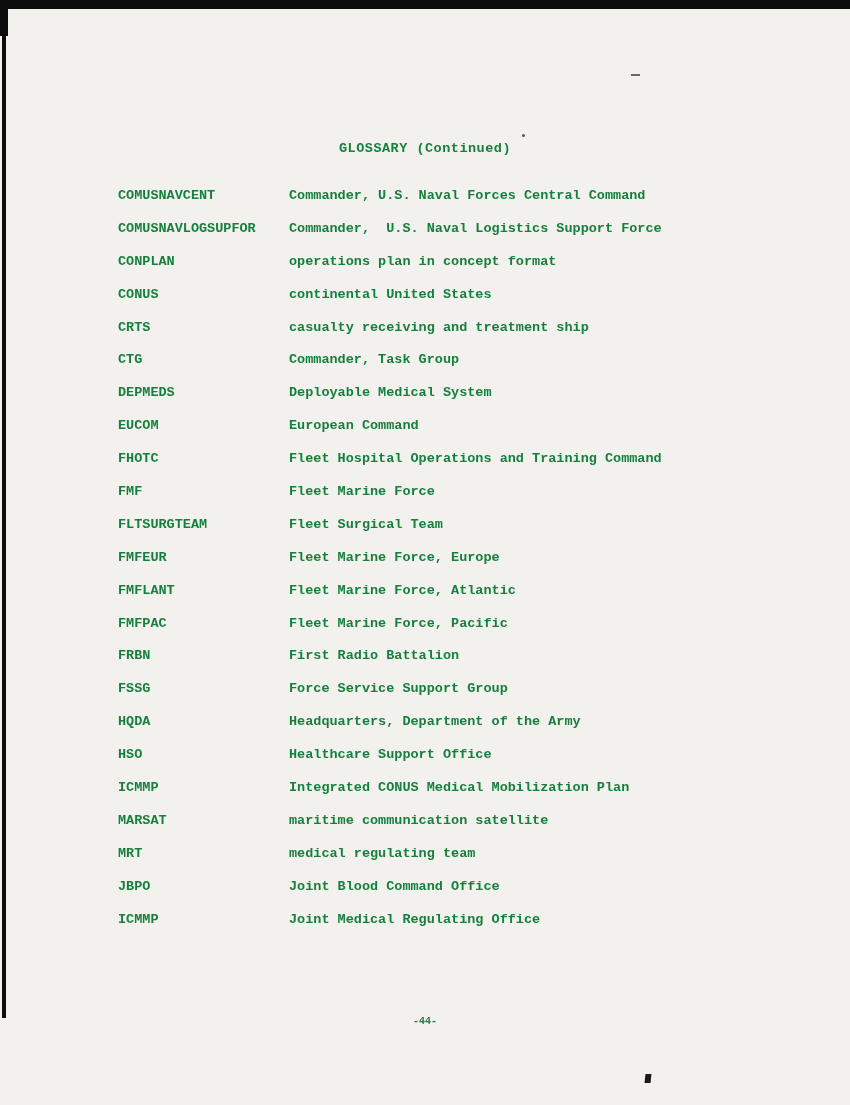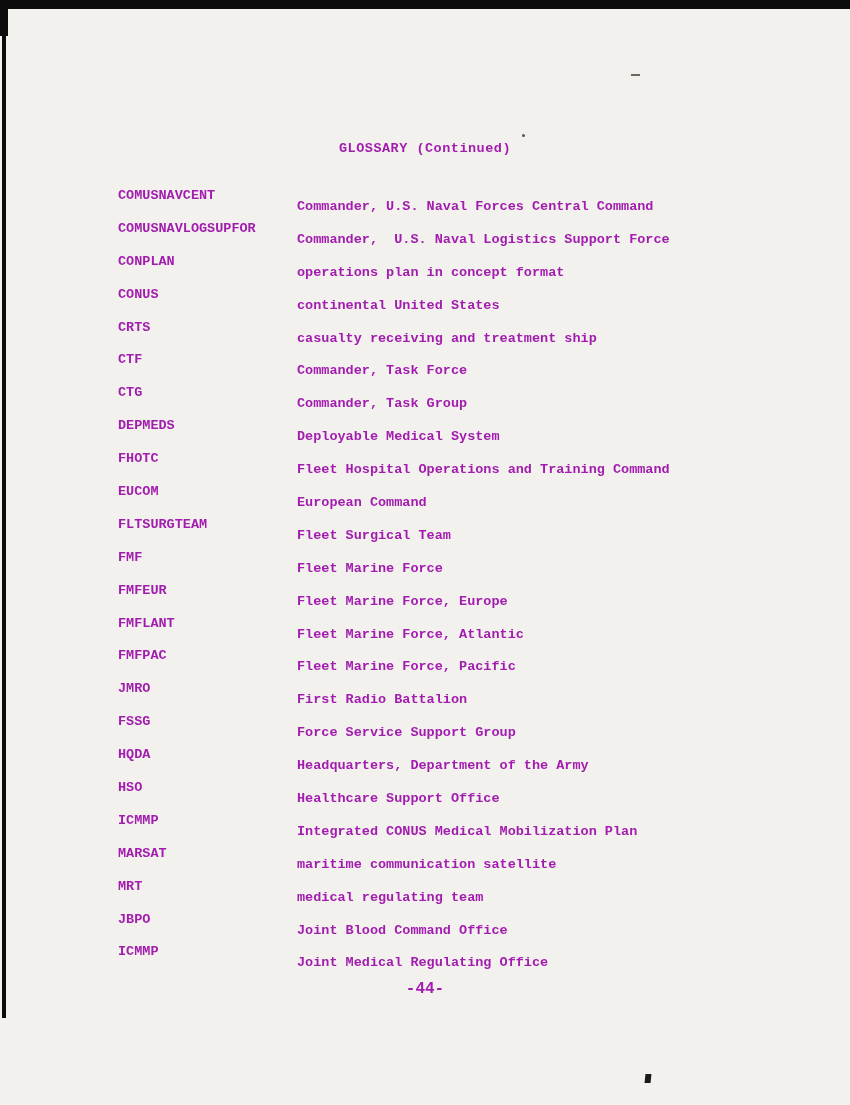--- a/index.html
+++ b/index.html
@@ -9,21 +9,21 @@
     height: 1105px;
     background: #f1efeb;
     overflow: hidden;
   }
   .page {
     position: relative;
     width: 850px;
     height: 1105px;
     background: #f3f1ed;
     font-family: "Liberation Mono", "DejaVu Sans Mono", monospace;
-    color: #a21caf;
+    color: #15803d;
   }
   
   .edge-top {
     position: absolute;
     left: 0; top: 0;
     width: 850px; height: 9px;
     background: #0c0c0c;
   }
   .edge-left {
     position: absolute;
@@ -81,30 +81,29 @@
     line-height: 16px;
     text-align: center;
   }
   .glossary-row .acronym {
     position: absolute;
     left: 0; top: 0;
     white-space: pre;
   }
   .glossary-row .definition {
     position: absolute;
-    left: 171px; top: 11px;
-    white-space: pre;
-    margin-left: 8px;
+    left: 171px; top: 0;
+    white-space: pre;
   }
   .page-number {
     position: absolute;
-    left: 0; top: 980px;
+    left: 0; top: 1016px;
     width: 850px;
     text-align: center;
-    font-size: 16px;
+    font-size: 10px;
     font-weight: bold;
     white-space: pre;
   }
 </style>
 </head>
 <body>
 
 <div class="page">
 
   <div class="edge-top"></div>
@@ -131,61 +130,57 @@
       </div>
       <div class="glossary-row">
         <span class="acronym">CONUS</span>
         <span class="definition">continental United States</span>
       </div>
       <div class="glossary-row">
         <span class="acronym">CRTS</span>
         <span class="definition">casualty receiving and treatment ship</span>
       </div>
       <div class="glossary-row">
-        <span class="acronym">CTF</span>
-        <span class="definition">Commander, Task Force</span>
-      </div>
-      <div class="glossary-row">
         <span class="acronym">CTG</span>
         <span class="definition">Commander, Task Group</span>
       </div>
       <div class="glossary-row">
         <span class="acronym">DEPMEDS</span>
         <span class="definition">Deployable Medical System</span>
       </div>
       <div class="glossary-row">
+        <span class="acronym">EUCOM</span>
+        <span class="definition">European Command</span>
+      </div>
+      <div class="glossary-row">
         <span class="acronym">FHOTC</span>
         <span class="definition">Fleet Hospital Operations and Training Command</span>
       </div>
       <div class="glossary-row">
-        <span class="acronym">EUCOM</span>
-        <span class="definition">European Command</span>
+        <span class="acronym">FMF</span>
+        <span class="definition">Fleet Marine Force</span>
       </div>
       <div class="glossary-row">
         <span class="acronym">FLTSURGTEAM</span>
         <span class="definition">Fleet Surgical Team</span>
       </div>
       <div class="glossary-row">
-        <span class="acronym">FMF</span>
-        <span class="definition">Fleet Marine Force</span>
-      </div>
-      <div class="glossary-row">
         <span class="acronym">FMFEUR</span>
         <span class="definition">Fleet Marine Force, Europe</span>
       </div>
       <div class="glossary-row">
         <span class="acronym">FMFLANT</span>
         <span class="definition">Fleet Marine Force, Atlantic</span>
       </div>
       <div class="glossary-row">
         <span class="acronym">FMFPAC</span>
         <span class="definition">Fleet Marine Force, Pacific</span>
       </div>
       <div class="glossary-row">
-        <span class="acronym">JMRO</span>
+        <span class="acronym">FRBN</span>
         <span class="definition">First Radio Battalion</span>
       </div>
       <div class="glossary-row">
         <span class="acronym">FSSG</span>
         <span class="definition">Force Service Support Group</span>
       </div>
       <div class="glossary-row">
         <span class="acronym">HQDA</span>
         <span class="definition">Headquarters, Department of the Army</span>
       </div>

